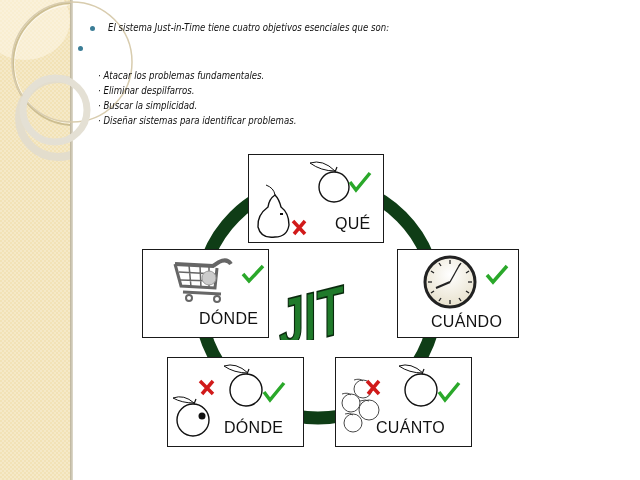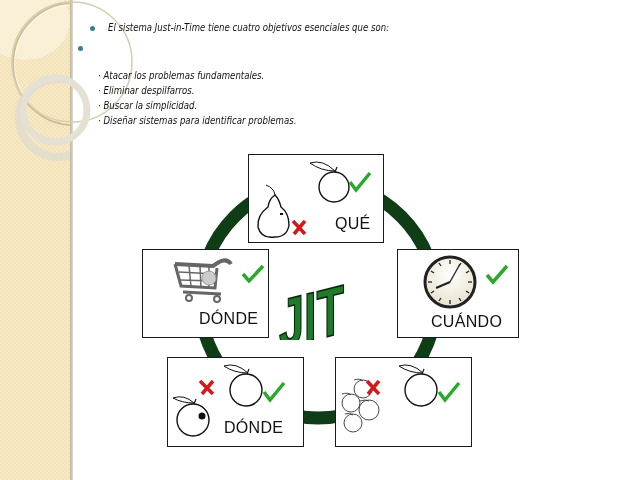--- a/index.html
+++ b/index.html
@@ -178,14 +178,15 @@
         <circle cx="17" cy="65" r="9"></circle>
         <path d="M18 22 Q24 20 27 23" fill="none"></path>
         <path d="M6 36 Q12 34 15 37" fill="none"></path>
         <path d="M24 43 Q30 41 33 43" fill="none"></path>
         <path d="M9 56 Q14 54 17 57" fill="none"></path>
       </g>
       <g>
         <path d="M31 23 L43 36 M43 23 L32 36" stroke="#d11a1a" stroke-width="3.5"></path>
       </g>
     </svg>
+    <span class="box-label" style="left:40px;top:61px;">CUÁNTO</span>
   </div>
 </div>
 
 </body></html>

